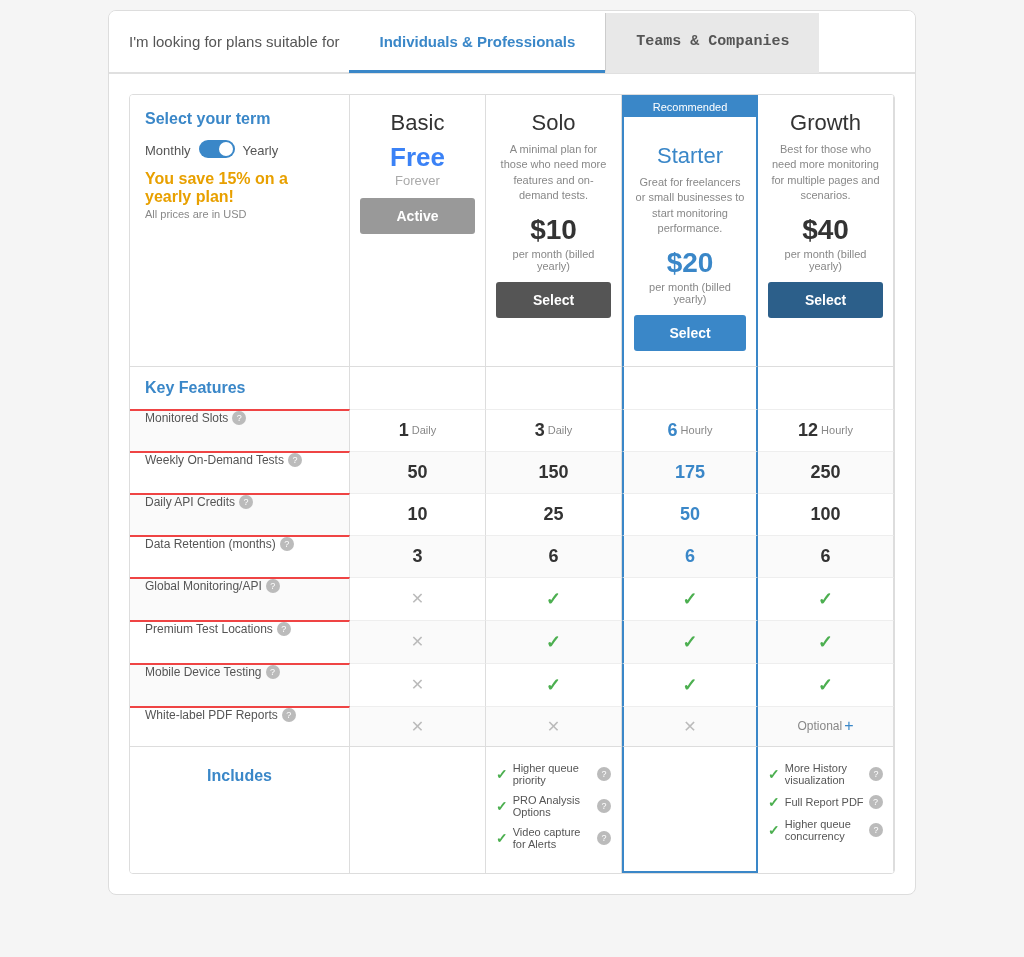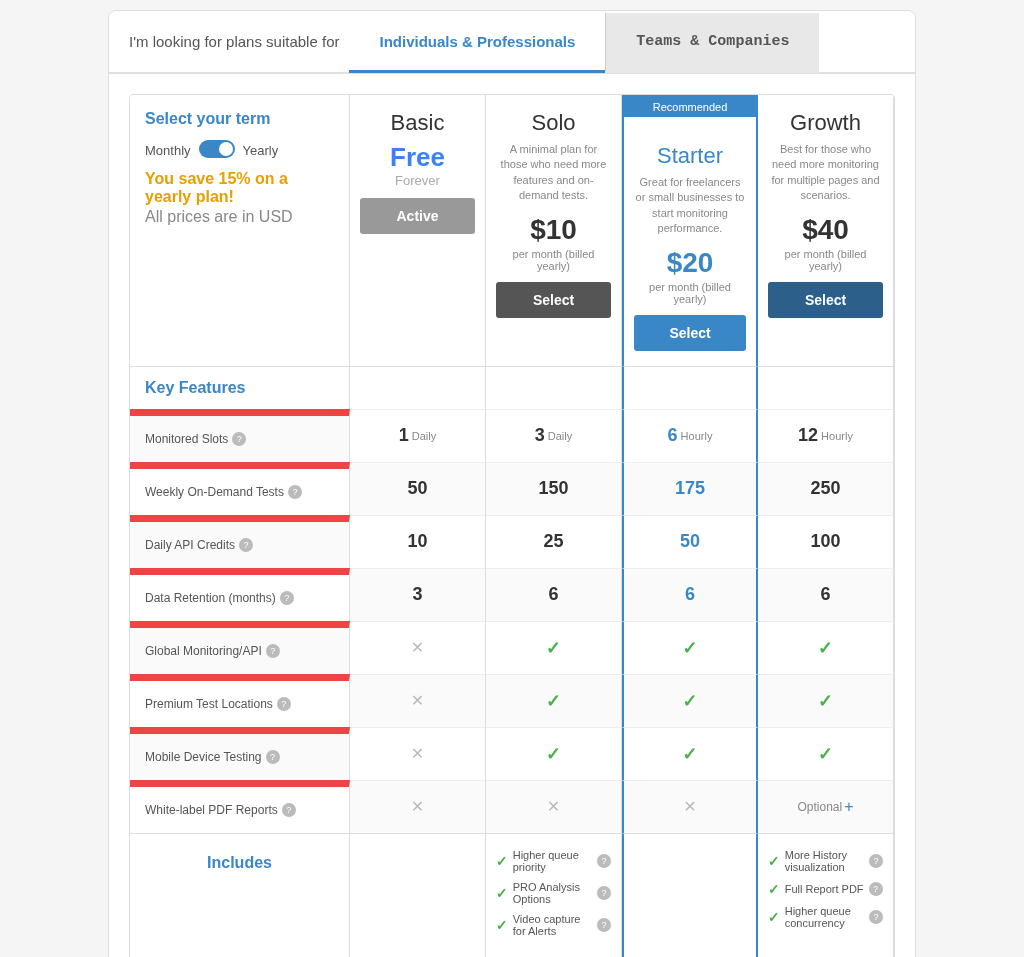--- a/index.html
+++ b/index.html
@@ -116,21 +116,21 @@
       height: 14px;
       background: #fff;
       border-radius: 50%;
     }
     .savings-note {
       font-size: 16px;
       color: #e8a000;
       font-weight: bold;
     }
     .prices-note {
-      font-size: 16px;
+      font-size: 11px;
       color: #888;
       margin-top: 2px;
     }
 
     
     .plan-header {
       text-align: center;
       padding: 15px 10px;
       border-right: 1px solid #ddd;
       background: #fff;
@@ -253,23 +253,23 @@
     }
     .features-empty.recommended-col {
       border-left: 2px solid #3a87c8;
       border-right: 2px solid #3a87c8;
     }
 
     
     .feature-row-label {
       font-size: 12px;
       color: #555;
-      padding: 16px 15px;
-      border-right: 1px solid #ddd;
-      border-top: 7px solid #ef4444;
+      padding: 0 15px;
+      border-right: 1px solid #ddd;
+      border-top: 2px solid #ef4444;
       display: flex;
       align-items: flex-start;
       gap: 4px;
       background: #fff;
     }
     .feature-row-label:nth-child(odd) {
       background: #fafafa;
     }
     .feature-cell {
       text-align: center;

